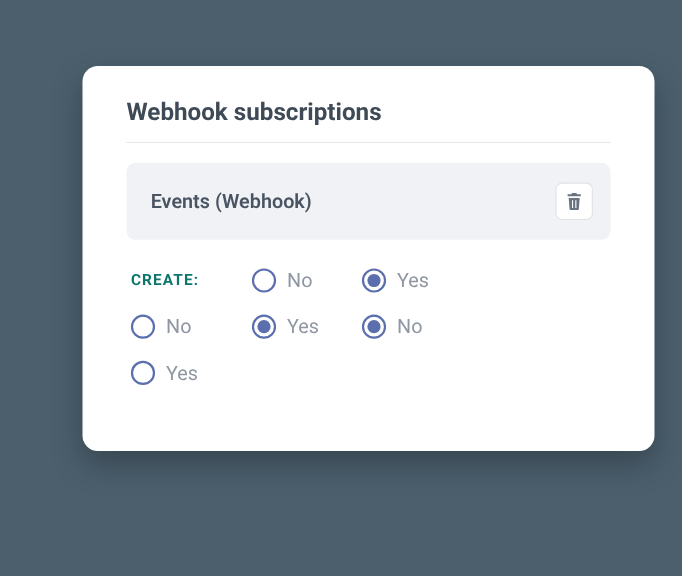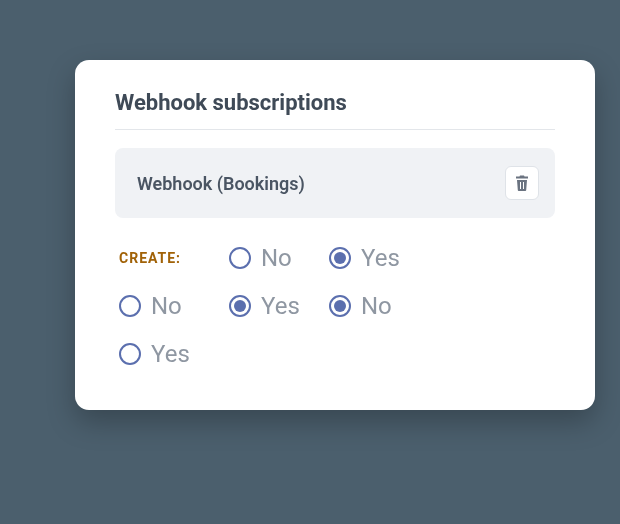--- a/index.html
+++ b/index.html
@@ -69,21 +69,21 @@
     display: grid;
     grid-template-columns: 110px 100px 100px;
     row-gap: 20px;
     align-items: center;
     padding-left: 4px;
   }
   .row-label {
     font-size: 14px;
     font-weight: 700;
     letter-spacing: 1px;
-    color: #a16207;
+    color: #0f766e;
     text-transform: uppercase;
   }
   .radio-wrap {
     display: flex;
     align-items: center;
     gap: 10px;
     cursor: pointer;
   }
   .radio {
     width: 22px;
@@ -96,33 +96,33 @@
     flex-shrink: 0;
   }
   .radio.checked::after {
     content: "";
     width: 12px;
     height: 12px;
     border-radius: 50%;
     background: #5b6fae;
   }
   .radio-text {
-    font-size: 24px;
+    font-size: 18px;
     color: #8f97a2;
   }
 </style>
 </head>
 <body>
 
 <div class="card">
   <h2 class="card-title">Webhook subscriptions</h2>
   <hr class="divider">
 
   <div class="event-row">
-    <span class="event-label">Webhook (Bookings)</span>
+    <span class="event-label">Events (Webhook)</span>
     <div class="delete-btn">
       <svg viewBox="0 0 14 16">
         <path d="M5 0.5h4l0.5 1H13v2H1v-2h3.5L5 0.5zM2 5h10l-0.8 10.2c-0.05 0.45-0.42 0.8-0.87 0.8H3.67c-0.45 0-0.82-0.35-0.87-0.8L2 5zm3 2v7h1V7H5zm3 0v7h1V7H8z"></path>
       </svg>
     </div>
   </div>
 
   <div class="options">
 
     <div class="row-label">CREATE:</div>

